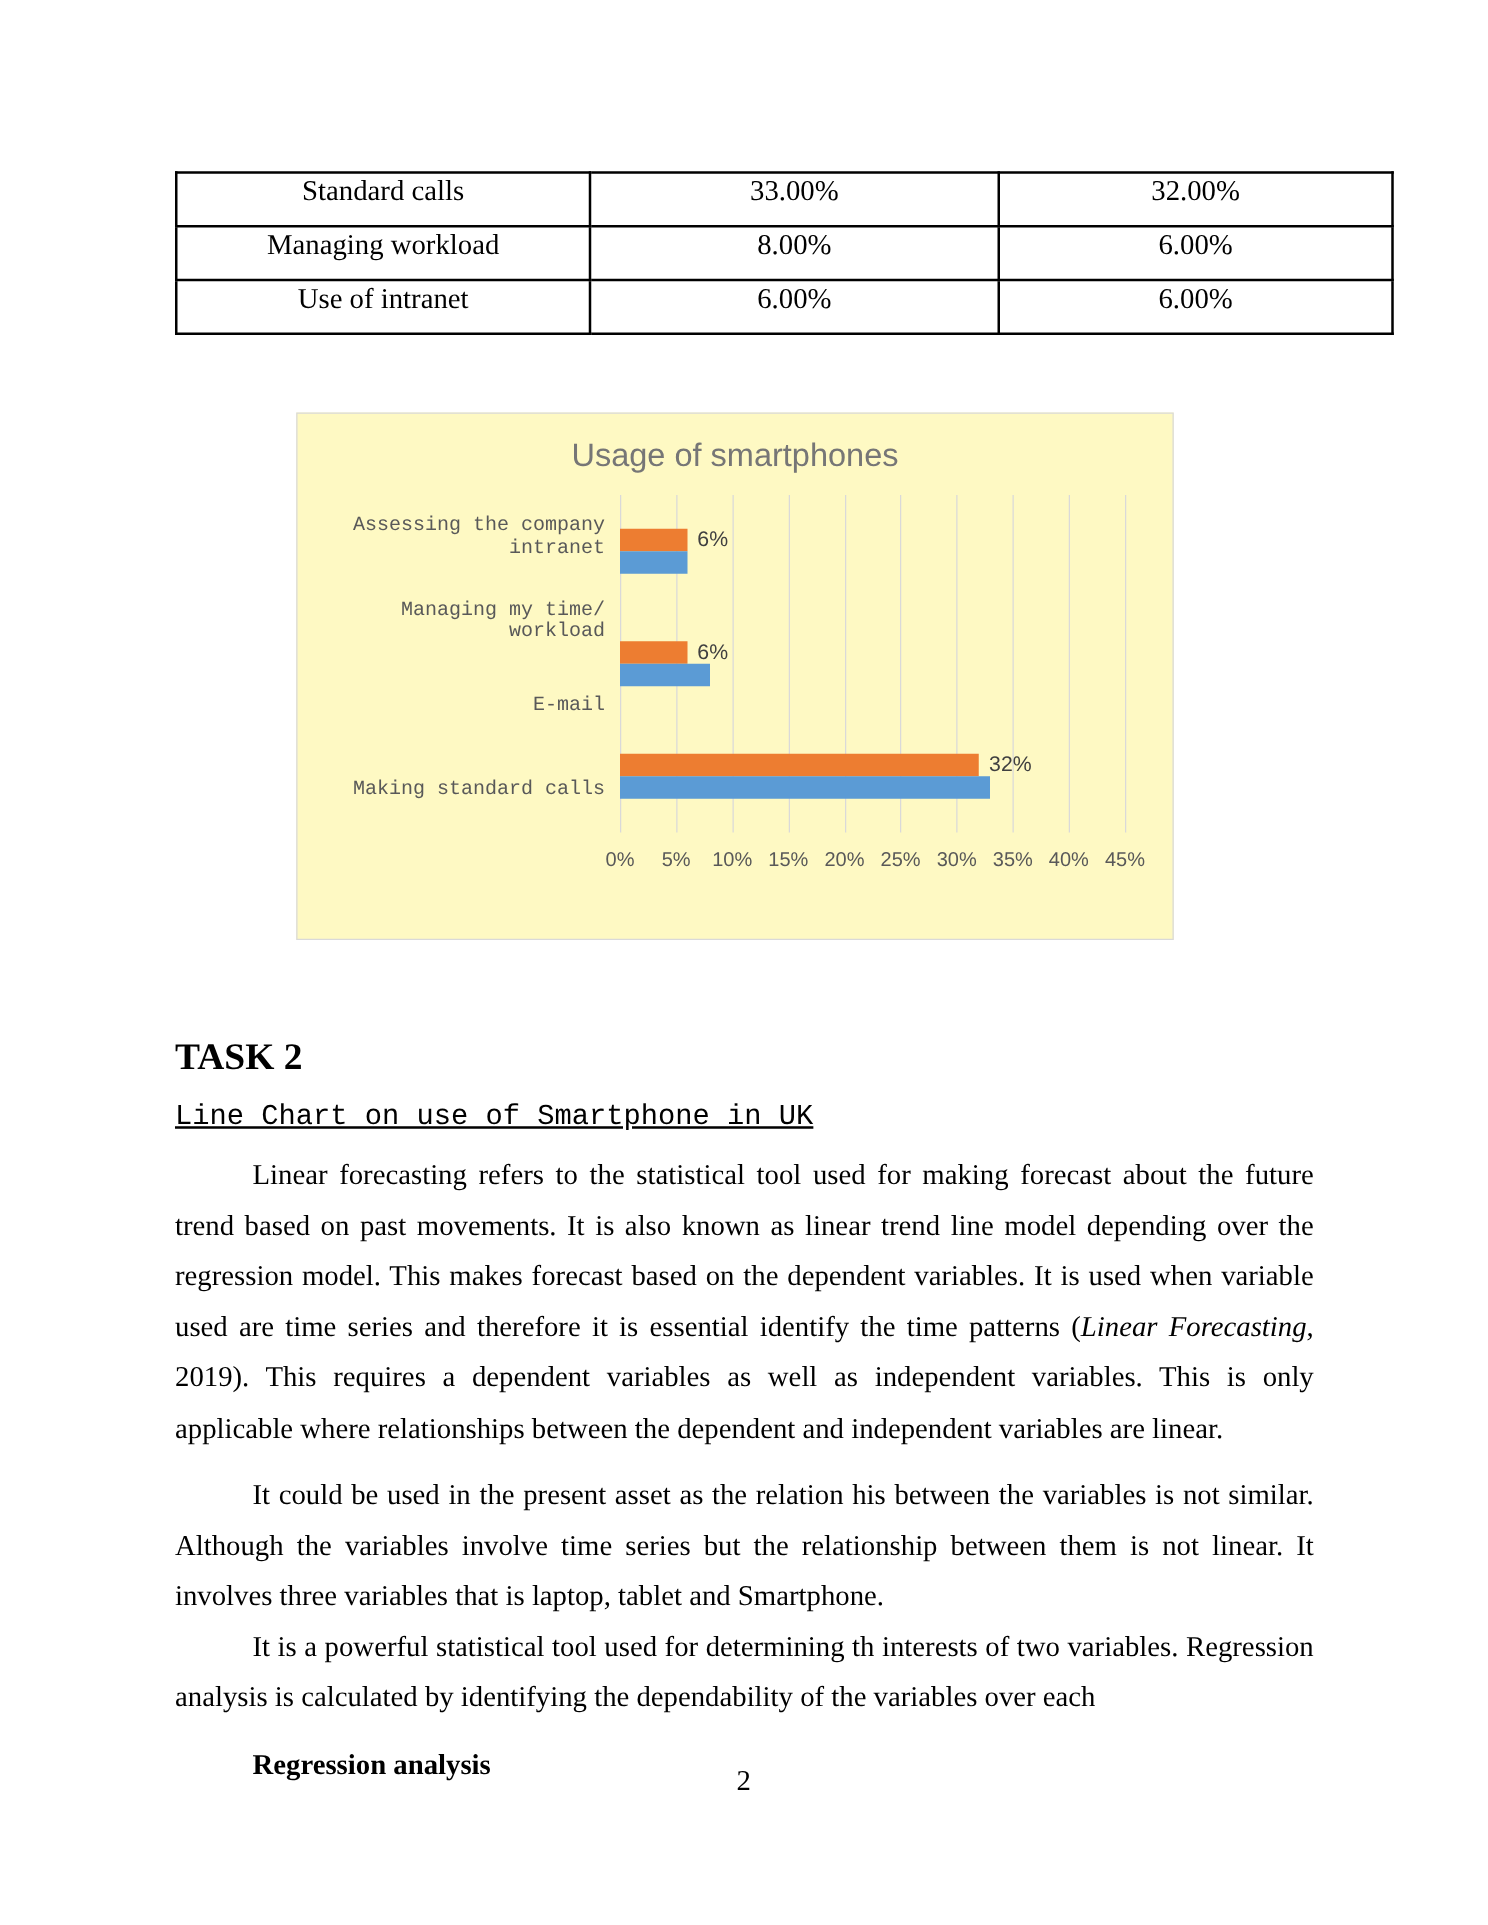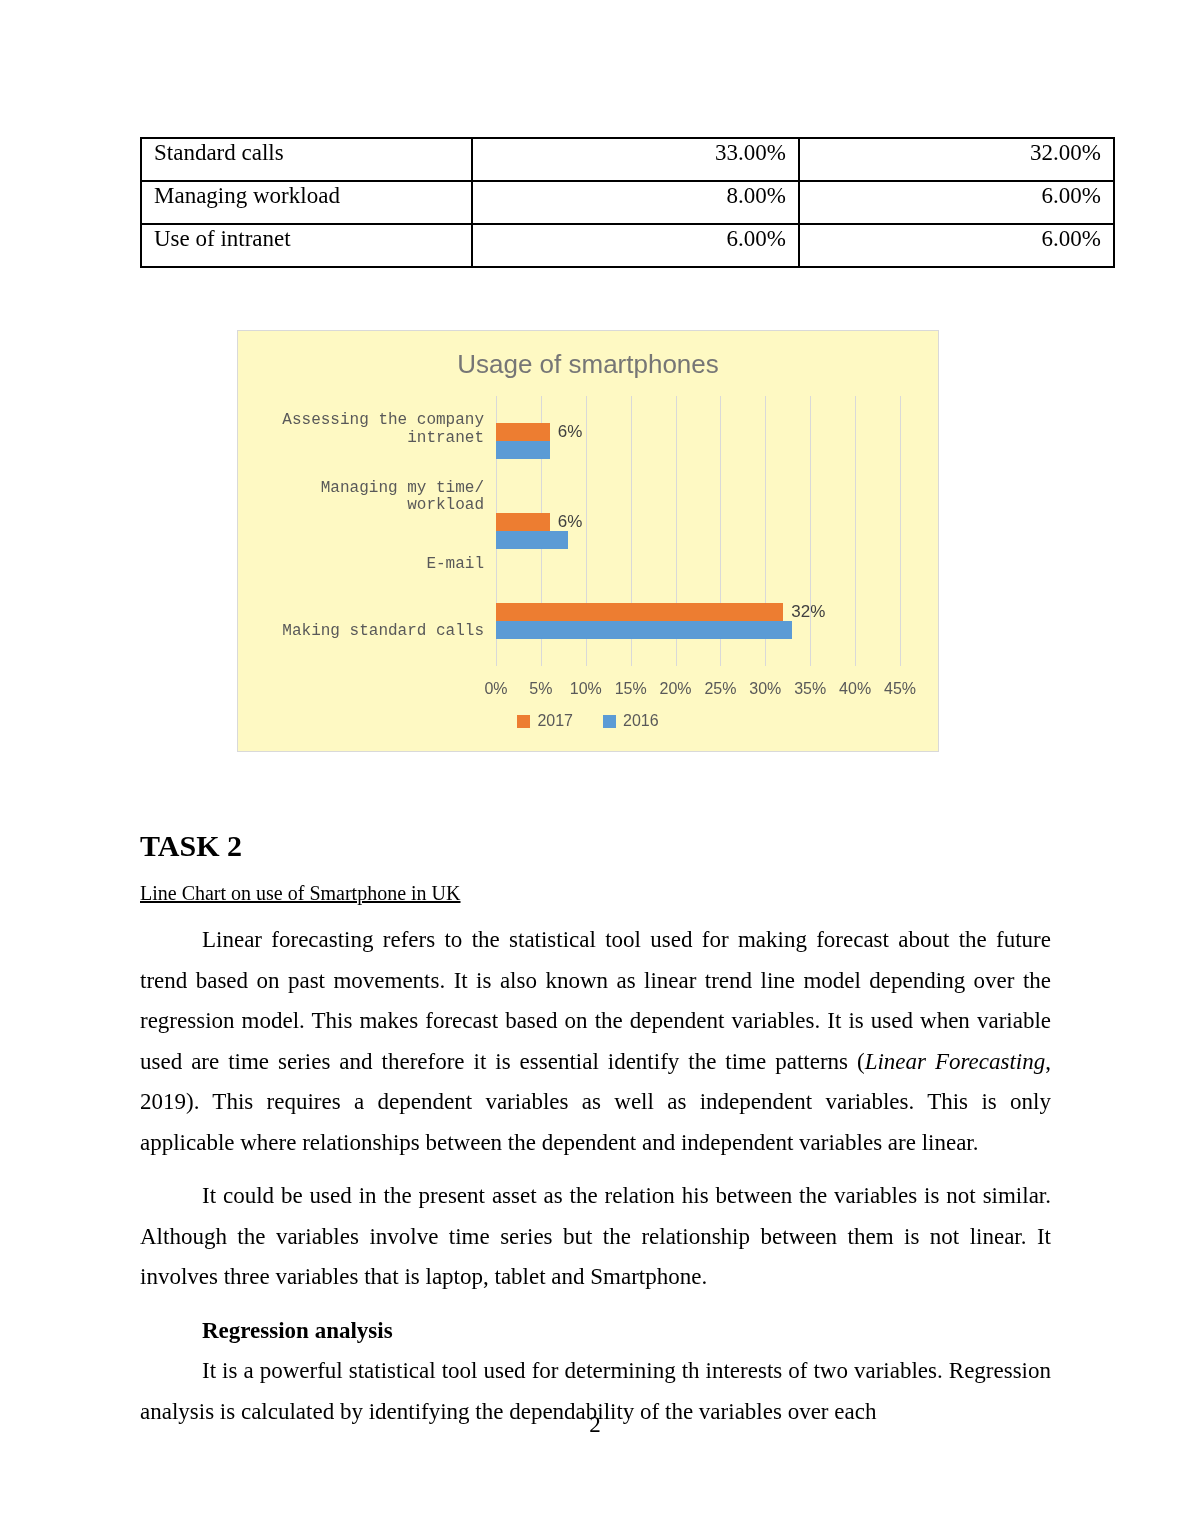--- a/index.html
+++ b/index.html
@@ -3,21 +3,21 @@
 <meta charset="utf-8">
 <style>
   html,body{margin:0;padding:0;background:#fff;}
   .page{position:relative;width:1190px;height:1540px;background:#ffffff;overflow:hidden;
         font-family:"Liberation Serif",serif;color:#000;}
   .content{position:absolute;left:140px;top:0;width:911px;}
 
   
   table.data-table{border-collapse:collapse;table-layout:fixed;width:911px;margin-top:137px;
         font-size:23px;}
-  table.data-table td{border:2px solid #000;height:39px;vertical-align:top;padding:1px 12px;}
+  table.data-table td{border:2px solid #000;height:39px;vertical-align:top;padding:1px 12px;text-align:center;}
   td.c0{width:305px;text-align:left;}
   td.c1{width:301px;text-align:right;}
   td.c2{width:289px;text-align:right;}
 
   
   .chart-box{position:relative;margin:62px 0 0 97px;width:700px;height:420px;
         border:1px solid #d9d9d9;background:#fef9c3;font-family:"Liberation Sans",sans-serif;}
   .chart-title{position:absolute;left:0;top:18px;width:100%;text-align:center;
         font-size:26px;color:#767676;}
   .cats{position:absolute;left:6px;top:65px;width:240px;height:270px;
@@ -33,21 +33,21 @@
   .blabel{margin-left:8px;font-size:17px;color:#404040;white-space:nowrap;}
   .xaxis{position:absolute;left:258px;top:345px;width:404px;height:22px;}
   .tick{position:absolute;top:4px;transform:translateX(-50%);font-size:16px;color:#595959;white-space:nowrap;}
   .legend{position:absolute;left:0;top:381px;width:100%;display:flex;justify-content:center;
         gap:30px;align-items:center;}
   .legend-item{display:flex;align-items:center;font-size:16px;color:#595959;}
   .legend-swatch{width:13px;height:13px;margin-right:7px;display:inline-block;}
 
   
   .task-heading{margin:80px 0 0 0;font-size:30px;font-weight:bold;line-height:28px;}
-  .subheading{margin:19px 0 0 0;font-size:20px;text-decoration:underline;line-height:28px;}
+  .subheading{margin:19px 0 0 0;font-size:23px;text-decoration:underline;line-height:28px;font-family:Liberation Mono, monospace;}
   p.body-para{margin:13px 0 0 0;font-size:23px;line-height:40.5px;text-align:justify;
         text-indent:62px;}
   .section-heading{margin:0;font-size:23px;font-weight:bold;line-height:40.5px;text-indent:0;}
   .page-number{position:absolute;left:0;top:1412px;width:100%;text-align:center;font-size:23px;}
 </style>
 </head>
 <body>
 
 <div class="page">
   <div class="content">
@@ -124,39 +124,29 @@
           <span class="tick" style="left: 11.1111%;">5%</span>
           <span class="tick" style="left: 22.2222%;">10%</span>
           <span class="tick" style="left: 33.3333%;">15%</span>
           <span class="tick" style="left: 44.4444%;">20%</span>
           <span class="tick" style="left: 55.5556%;">25%</span>
           <span class="tick" style="left: 66.6667%;">30%</span>
           <span class="tick" style="left: 77.7778%;">35%</span>
           <span class="tick" style="left: 88.8889%; text-align: right;">40%</span>
           <span class="tick" style="left: 100%;">45%</span>
         </div>
-      <div class="legend" id="legend">
-          <div class="legend-item">
-            <span class="legend-swatch" style="background: rgb(237, 125, 49);"></span>
-            <span>2017</span>
-          </div>
-          <div class="legend-item">
-            <span class="legend-swatch" style="background: rgb(91, 155, 213);"></span>
-            <span>2016</span>
-          </div>
-        </div>
     </div>
 
     <div class="task-heading">TASK 2</div>
     <div class="subheading">Line Chart on use of Smartphone in UK</div>
 
     <p class="body-para"><span>Linear forecasting refers to the statistical tool used for making forecast about the future trend based on past movements. It is also known as linear trend line model depending over the regression model. This makes forecast based on the dependent variables. It is used when variable used are time series and therefore it is essential identify the time patterns (</span><i>Linear Forecasting</i><span>, 2019). This requires a dependent variables as well as independent variables. This is only applicable where relationships between the dependent and independent variables are linear.</span></p>
 
     <p class="body-para">It could be used in the present asset as the relation his between the variables is not similar. Although the variables involve time series but the relationship between them is not linear. It involves three variables that is laptop, tablet and Smartphone.</p>
 
+    <p class="body-para" style="margin-top:0;">It is a powerful statistical tool used for determining th interests of two variables. Regression analysis is calculated by identifying the dependability of the variables over each</p>
+
     <p class="body-para section-heading">Regression analysis</p>
-
-    <p class="body-para" style="margin-top:0;">It is a powerful statistical tool used for determining th interests of two variables. Regression analysis is calculated by identifying the dependability of the variables over each</p>
 
   </div>
 
   <div class="page-number">2</div>
 </div>
 
 </body></html>

